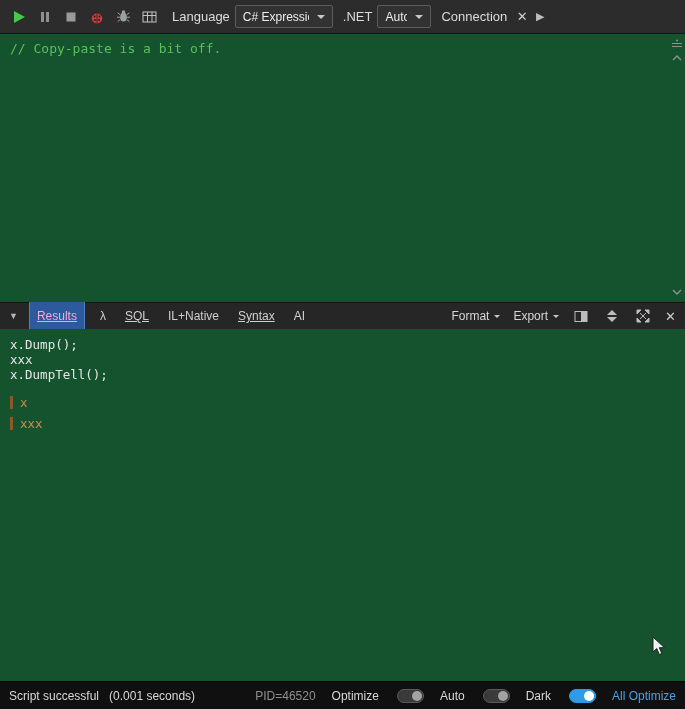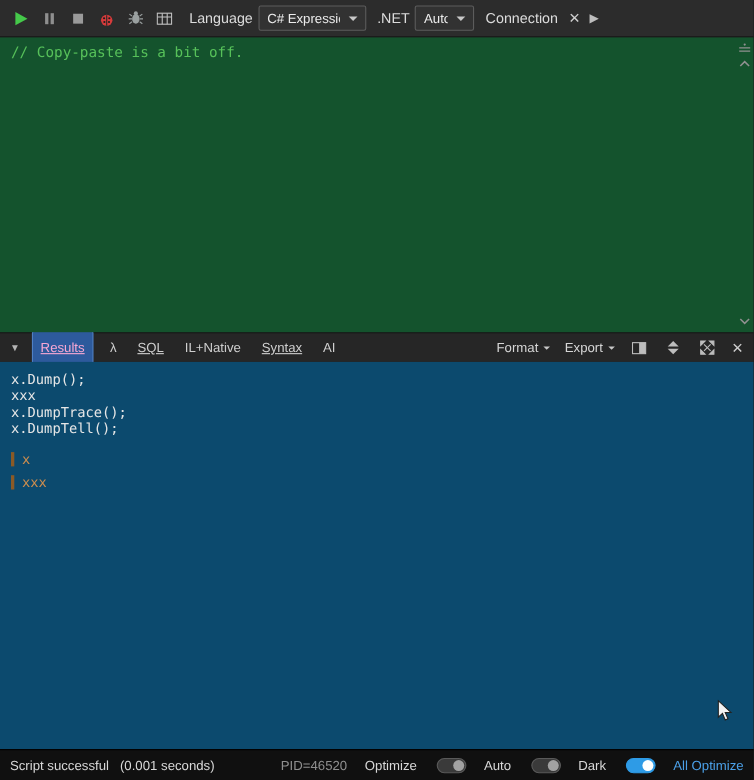--- a/index.html
+++ b/index.html
@@ -40,21 +40,21 @@
   .collapse-tri { color:#b5b5b5; font-size:9px; background:none; border:none; cursor:pointer; }
   .res-tab { cursor:pointer; padding:3px 4px; white-space:nowrap; }
   .res-tab.selected { background:#2d5a9c; border:1px solid #4f80c4; border-radius:3px; padding:8px 7px; color:#f9a8d4; text-decoration:underline; }
   .res-tab.acc { text-decoration:underline; }
   .rh-right { margin-left:auto; display:flex; align-items:center; gap:13px; }
   .rh-drop { display:flex; align-items:center; gap:5px; cursor:pointer; color:#d6d6d6; }
   .rh-iconbtn { background:none; border:none; cursor:pointer; display:flex; align-items:center; justify-content:center; width:18px; height:18px; }
   .rh-close { color:#cfcfcf; font-size:13px; background:none; border:none; cursor:pointer; }
 
   
-  .res-body { flex:1; background:#0c4a6e; font-family:"DejaVu Sans Mono", monospace; font-size:12.5px; color:#e6e6e6; padding:8px 0 0 10px; overflow:hidden; }
+  .res-body { flex:1; background:#14532d; font-family:"DejaVu Sans Mono", monospace; font-size:12.5px; color:#e6e6e6; padding:8px 0 0 10px; overflow:hidden; }
   .res-line { line-height:15px; white-space:pre; }
   .dump-group { margin-top:13px; }
   .dump-item { display:flex; align-items:center; margin-bottom:6px; color:#cd8d4e; }
   .dump-bar { width:3px; height:13px; background:#8a5a26; margin-right:7px; flex:none; }
 
   
   .statusbar { flex:none; height:28px; background:#101010; border-top:1px solid #000000; display:flex; align-items:center; font-size:12px; color:#d8d8d8; padding:0 9px; }
   .sb-msg { white-space:nowrap; }
   .sb-dur { margin-left:10px; white-space:nowrap; }
   .sb-pid { margin-left:auto; color:#8f8f8f; white-space:nowrap; }
@@ -206,21 +206,20 @@
             <polygon points="13,13 9,13 13,9"></polygon>
         </svg>
       </button>
       <button class="rh-close">✕</button>
     </div>
   </div>
 
   <div class="res-body">
     <div class="res-line">x.Dump();</div>
     <div class="res-line">xxx</div>
-    <div class="res-line">x.DumpTrace();</div>
     <div class="res-line">x.DumpTell();</div>
     <div class="dump-group">
       <div class="dump-item">
         <span class="dump-bar"></span>
         <span>x</span>
       </div>
       <div class="dump-item">
         <span class="dump-bar"></span>
         <span>xxx</span>
       </div>

